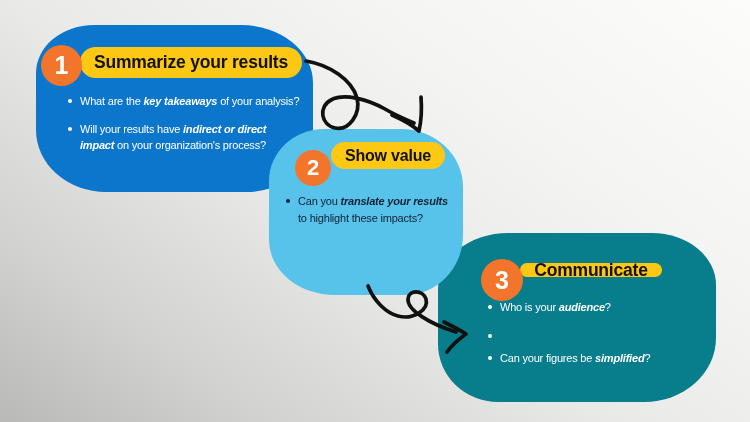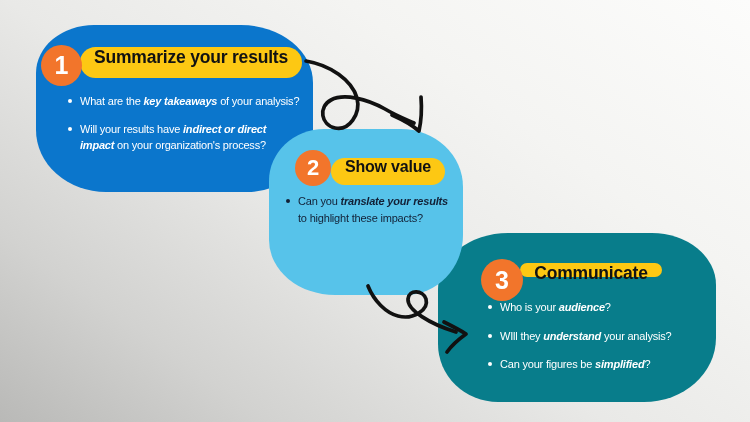--- a/index.html
+++ b/index.html
@@ -31,25 +31,25 @@
   .badge{
     position:absolute;background:#f2752b;border-radius:50%;
     display:flex;align-items:center;justify-content:center;
     color:#ffffff;font-weight:bold;z-index:2;
   }
   .badge-1{left:5px;top:20px;width:41px;height:41px;font-size:25px;}
   .badge-2{left:26px;top:21px;width:36px;height:36px;font-size:22px;}
   .badge-3{left:43px;top:26px;width:42px;height:42px;font-size:25px;}
   .pill{
     position:absolute;background:#fdc813;border-radius:17px;
-    display:flex;align-items:flex-start;justify-content:center;
+    display:flex;align-items:center;justify-content:center;
     color:#121212;font-weight:bold;letter-spacing:-0.2px;white-space:nowrap;
   }
   .pill-1{left:44px;top:22px;width:222px;height:31px;font-size:17.5px;}
-  .pill-2{left:62px;top:29px;width:114px;height:27px;font-size:16px;}
+  .pill-2{left:62px;top:13px;width:114px;height:27px;font-size:16px;}
   .pill-3{left:82px;top:30px;width:142px;height:14px;font-size:17.5px;}
   ul.bullets{
     position:absolute;list-style:none;margin:0;padding:0;
     font-size:11px;line-height:1.5;letter-spacing:-0.2px;
   }
   .bullets-1{left:32px;top:68px;width:245px;color:#ffffff;}
   .bullets-2{left:17px;top:64px;width:174px;color:#122036;}
   .bullets-3{left:50px;top:66px;width:222px;color:#ffffff;}
   ul.bullets li{display:flex;}
   .bullets-1 li + li{margin-top:11px;}
@@ -123,21 +123,20 @@
     <div class="pill pill-3">
       <span>Communicate</span>
     </div>
     <ul class="bullets bullets-3">
       <li>
         <span class="dot"></span>
         <span class="btxt"><span>Who is your </span><span class="em">audience</span><span>?</span></span>
       </li>
       <li>
         <span class="dot"></span>
-        <span class="btxt"><span>WIll they </span><span class="em">understand</span><span> your analysis?</span></span>
       </li>
       <li>
         <span class="dot"></span>
         <span class="btxt"><span>Can your figures be </span><span class="em">simplified</span><span>?</span></span>
       </li>
     </ul>
   </section>
 
 </div>
 

